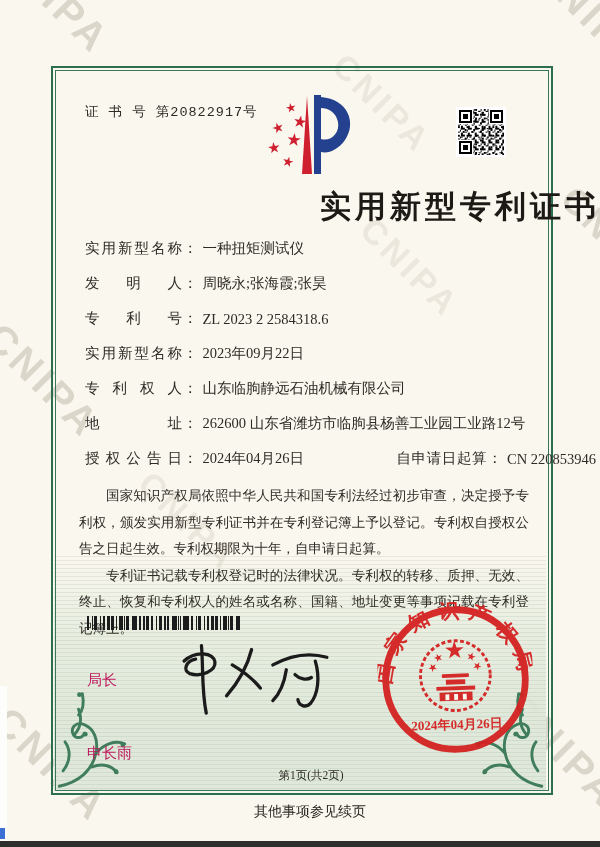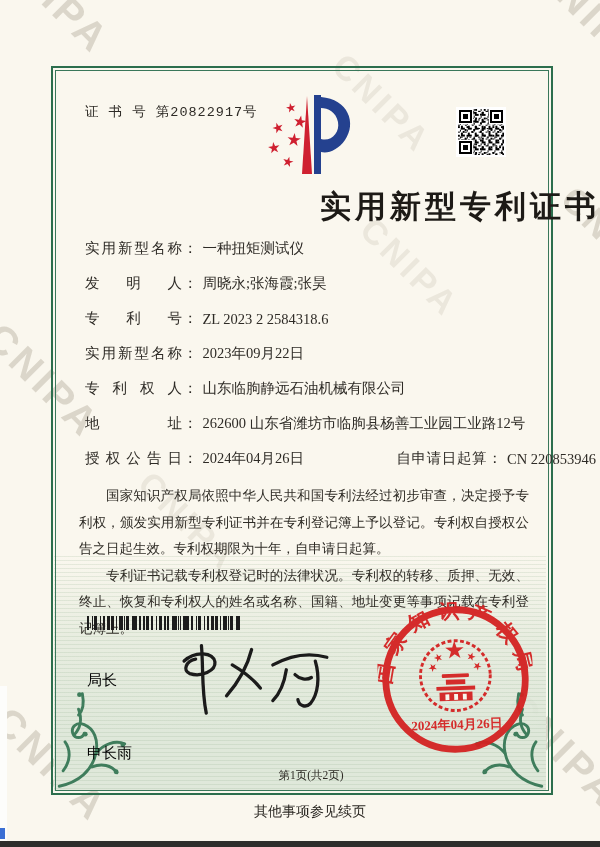--- a/index.html
+++ b/index.html
@@ -49,21 +49,21 @@
   }
   .paras p{margin:0; text-indent:2em;}
   .barcode{
     position:absolute; left:87px; top:616px; width:153px; height:14px;
     background-image:
       repeating-linear-gradient(90deg,#1c1c1c 0 2px,rgba(0,0,0,0) 2px 5px,#1c1c1c 5px 6px,rgba(0,0,0,0) 6px 8px),
       repeating-linear-gradient(90deg,#1c1c1c 0 1px,rgba(0,0,0,0) 1px 7px,#1c1c1c 7px 10px,rgba(0,0,0,0) 10px 13px);
   }
   .signer{
     position:absolute; left:87px; font-family:"Liberation Sans","DejaVu Sans",sans-serif;
-    font-size:15px; font-weight:500; color:#000000;
+    font-size:15px; font-weight:500; color:#be185d;
   }
   .signer.t{top:671px;} .signer.n{top:698px;margin-top:46px;}
   .sig{position:absolute; left:162px; top:636px;}
   .seal{position:absolute; left:378px; top:602px; transform:rotate(-2deg); opacity:0.95;}
   .pagenote{position:absolute; left:51px; width:498px; top:768px; text-align:center; font-size:11.5px; color:#2e2b26;padding-left:11px;}
   .contnote{position:absolute; left:0; right:0; top:803px; text-align:center; font-size:14px; color:#2a2722;padding-left:20px;}
   .ornament{position:absolute;}
   .edge-white{position:absolute; left:0; top:686px; width:7px; height:161px; background:#fdfdfb;}
   .edge-blue{position:absolute; left:0; top:828px; width:5px; height:11px; background:#3b6fd4;}
   .edge-dark{position:absolute; left:0; bottom:0; width:600px; height:6px; background:#2e2e2c;}

